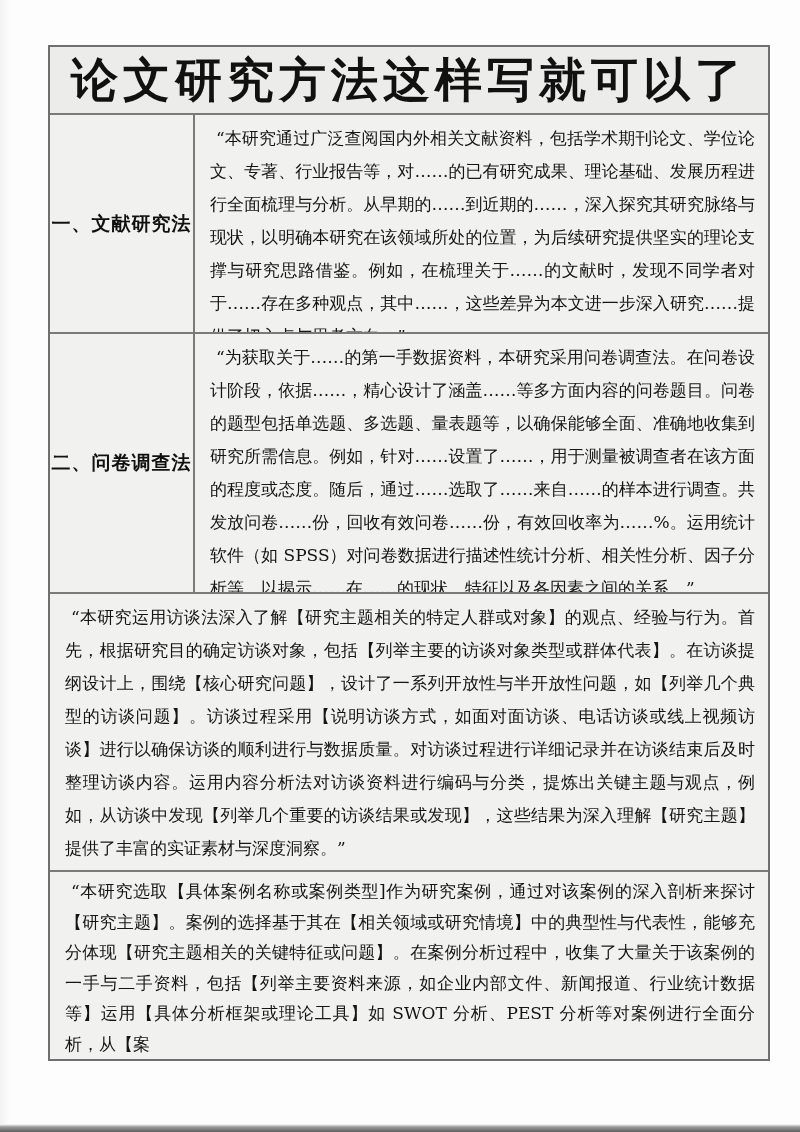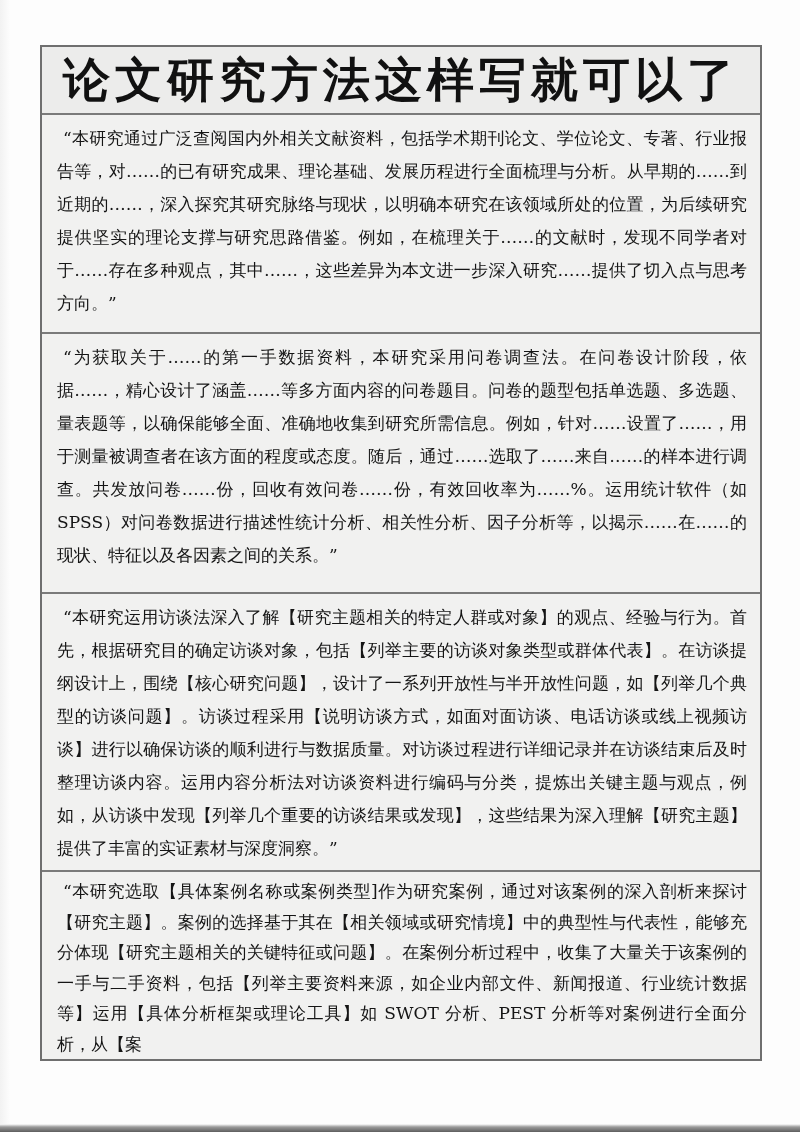--- a/index.html
+++ b/index.html
@@ -24,21 +24,21 @@
   }
   .scan-left-edge {
     position: absolute;
     left: 0; top: 0; bottom: 0;
     width: 10px;
     background: linear-gradient(to right, #f2f2f2, rgba(255,255,255,0));
   }
 
   .doc-table {
     position: absolute;
-    left: 40px;
+    left: 48px;
     top: 45px;
     width: 722px;
     border: 2px solid #6f6f6f;
     background: #f1f1f0;
     box-sizing: border-box;
   }
   .title-row {
     height: 66px;
     border-bottom: 2px solid #7a7a7a;
     display: flex;
@@ -94,24 +94,26 @@
   }
 </style>
 </head>
 <body>
 
 <div class="doc-table">
 
   <div class="title-row">论文研究方法这样写就可以了</div>
 
   <div class="method-row row-1">
+    <div class="label-cell">一、文献研究法</div>
     <div class="content-cell">“本研究通过广泛查阅国内外相关文献资料，包括学术期刊论文、学位论文、专著、行业报告等，对……的已有研究成果、理论基础、发展历程进行全面梳理与分析。从早期的……到近期的……，深入探究其研究脉络与现状，以明确本研究在该领域所处的位置，为后续研究提供坚实的理论支撑与研究思路借鉴。例如，在梳理关于……的文献时，发现不同学者对于……存在多种观点，其中……，这些差异为本文进一步深入研究……提供了切入点与思考方向。”</div>
   </div>
 
   <div class="method-row row-2">
+    <div class="label-cell">二、问卷调查法</div>
     <div class="content-cell">“为获取关于……的第一手数据资料，本研究采用问卷调查法。在问卷设计阶段，依据……，精心设计了涵盖……等多方面内容的问卷题目。问卷的题型包括单选题、多选题、量表题等，以确保能够全面、准确地收集到研究所需信息。例如，针对……设置了……，用于测量被调查者在该方面的程度或态度。随后，通过……选取了……来自……的样本进行调查。共发放问卷……份，回收有效问卷……份，有效回收率为……%。运用统计软件（如 SPSS）对问卷数据进行描述性统计分析、相关性分析、因子分析等，以揭示……在……的现状、特征以及各因素之间的关系。”</div>
   </div>
 
   <div class="method-row row-3">
     <div class="content-cell">“本研究运用访谈法深入了解【研究主题相关的特定人群或对象】的观点、经验与行为。首先，根据研究目的确定访谈对象，包括【列举主要的访谈对象类型或群体代表】。在访谈提纲设计上，围绕【核心研究问题】，设计了一系列开放性与半开放性问题，如【列举几个典型的访谈问题】。访谈过程采用【说明访谈方式，如面对面访谈、电话访谈或线上视频访谈】进行以确保访谈的顺利进行与数据质量。对访谈过程进行详细记录并在访谈结束后及时整理访谈内容。运用内容分析法对访谈资料进行编码与分类，提炼出关键主题与观点，例如，从访谈中发现【列举几个重要的访谈结果或发现】，这些结果为深入理解【研究主题】提供了丰富的实证素材与深度洞察。”</div>
   </div>
 
   <div class="method-row row-4">
     <div class="content-cell">“本研究选取【具体案例名称或案例类型]作为研究案例，通过对该案例的深入剖析来探讨【研究主题】。案例的选择基于其在【相关领域或研究情境】中的典型性与代表性，能够充分体现【研究主题相关的关键特征或问题】。在案例分析过程中，收集了大量关于该案例的一手与二手资料，包括【列举主要资料来源，如企业内部文件、新闻报道、行业统计数据等】运用【具体分析框架或理论工具】如 SWOT 分析、PEST 分析等对案例进行全面分析，从【案</div>
   </div>

